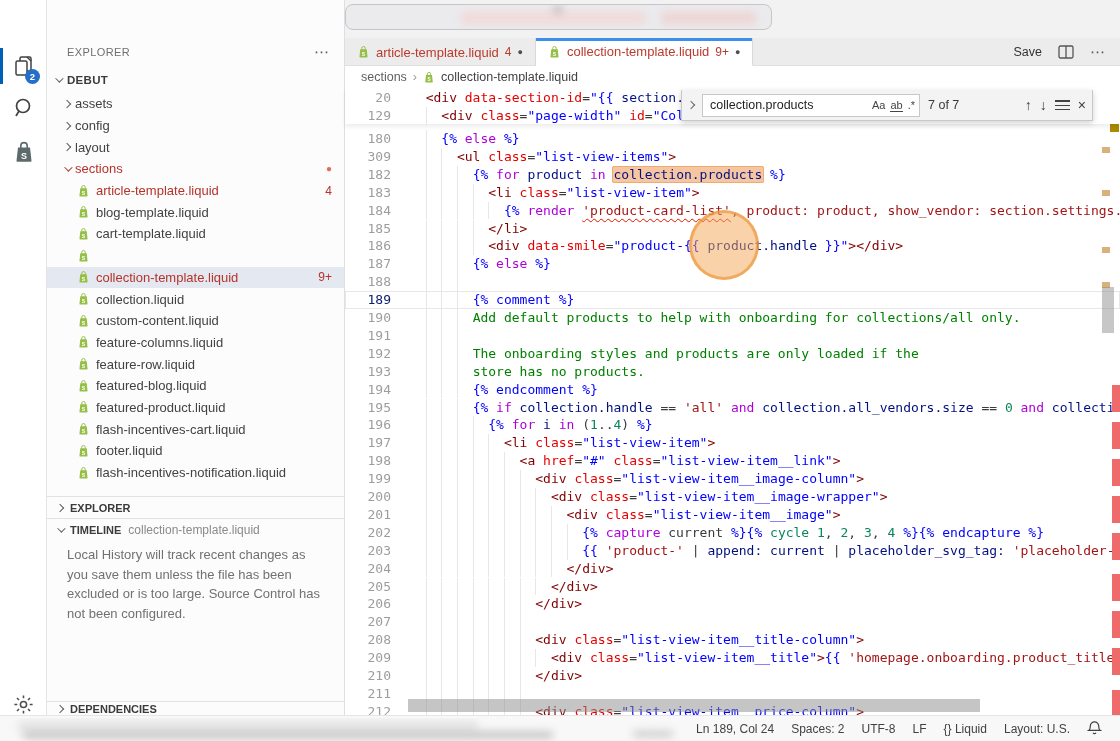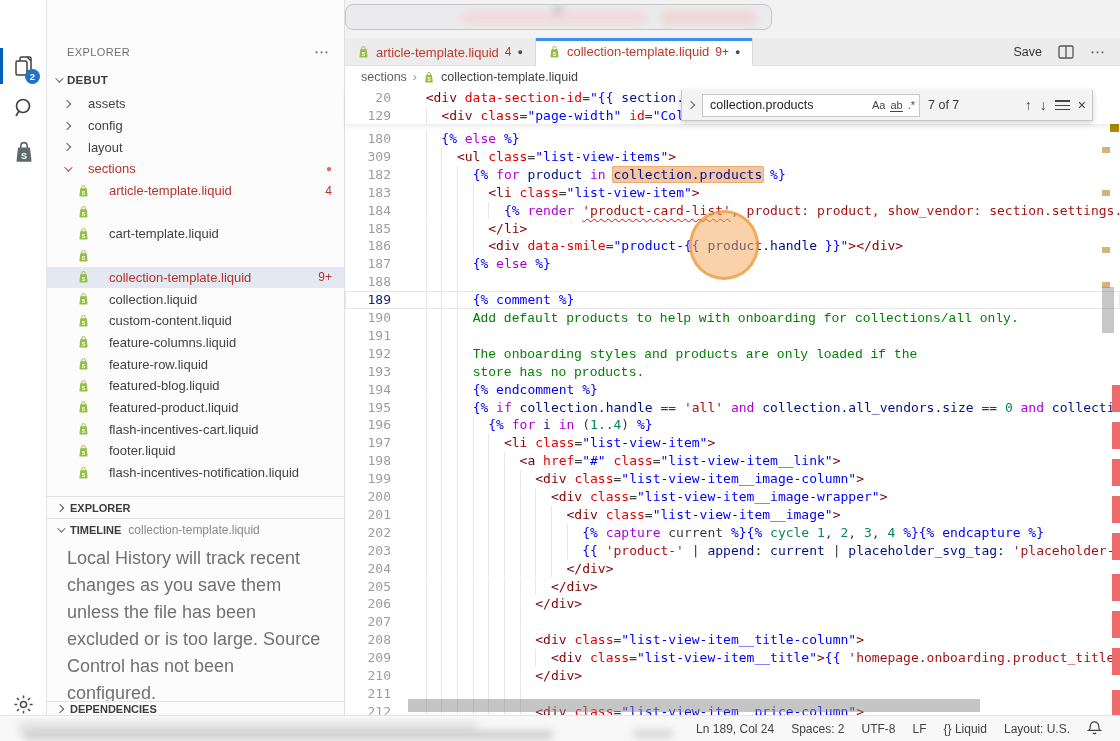--- a/index.html
+++ b/index.html
@@ -22,31 +22,31 @@
   
   #sidebar { left:47px; top:0; width:298px; height:715px; background:#fcfcfc; border-right:1px solid #dfdfdf; }
   #sb-header { position:absolute; left:0; top:40px; width:100%; height:24px; display:flex; align-items:center; padding:0 14px 0 20px; }
   #sb-title { font-size:11px; letter-spacing:.4px; color:#6f6f6f; flex:1; }
   .more-dots { color:#555; font-size:15px; letter-spacing:1px; cursor:default; }
   #sb-root-row { position:absolute; left:0; top:70px; width:100%; height:20px; display:flex; align-items:center; padding-left:8px; gap:6px; font-size:11.5px; font-weight:bold; letter-spacing:.3px; color:#3b3b3b; }
   #tree { position:absolute; left:0; top:93px; width:100%; height:403px; overflow:hidden; }
   .trow { height:21.7px; display:flex; align-items:center; font-size:13px; color:#424242; padding-right:12px; }
   .trow .cvwrap { width:16px; display:flex; justify-content:center; margin-left:12px; }
   .trow.file { padding-left:30px; gap:6px; }
-  .trow .lbl { flex:1; white-space:nowrap; overflow:hidden;margin-left:13px; }
+  .trow .lbl { flex:1; white-space:nowrap; overflow:hidden; }
   .trow .badge { font-size:12px; }
   .trow.red, .trow.red .badge { color:#b5332a; }
   .trow.selected { background:#e4e8f1; }
   .dotmark { color:#df6e5f; font-size:10px; }
   .cv { display:inline-block; width:6px; height:6px; border-right:1.4px solid #5f5f5f; border-bottom:1.4px solid #5f5f5f; }
   .cv.r { transform:rotate(-45deg); }
   .cv.d { transform:rotate(45deg) translateY(-2px); }
   .panel-h { position:absolute; left:0; width:100%; height:22px; border-top:1px solid #e2e2e2; display:flex; align-items:center; gap:7px; padding-left:10px; font-size:11px; font-weight:bold; color:#3b3b3b; background:#fcfcfc; }
   .panel-h .sub { font-weight:normal; color:#8a8a8a; font-size:12px; }
-  #timeline-msg { position:absolute; left:20px; top:545px; width:258px; font-size:18px; line-height:1.5; color:#717171; }
+  #timeline-msg { position:absolute; left:20px; top:545px; width:258px; font-size:13px; line-height:1.5; color:#717171; }
 
   
   #tabbar { left:345px; top:38px; width:775px; height:28px; background:#ececec; border-bottom:1px solid #e0e0e0; display:flex; }
   .tab { height:28px; display:flex; align-items:center; gap:6px; padding:0 12px; border-right:1px solid #d9d9d9; font-size:13px; position:relative; }
   .tab .fname { color:#bb3a2c; }
   .tab .fbadge { color:#bb3a2c; font-size:12px; }
   .tab .dot { color:#4d4d4d; font-size:9px; }
   .tab.active { background:#fff; border-bottom:1px solid #fff; }
   .tab.active::before { content:""; position:absolute; left:0; top:0; width:100%; height:2.5px; background:#3b8eea; }
   #tab-actions { margin-left:auto; display:flex; align-items:center; gap:16px; padding-right:14px; font-size:12.5px; color:#333; }
@@ -59,21 +59,21 @@
   #sticky { left:345px; top:88px; width:775px; height:36px; background:#fff; z-index:8; box-shadow:0 3px 4px rgba(0,0,0,.07); }
   #codearea { left:345px; top:124px; width:775px; height:591px; background:#fff; overflow:hidden; }
   .crow { position:absolute; left:0; width:775px; height:17.9px; white-space:pre; line-height:17.9px; }
   .crow .num { position:absolute; left:0; top:0; width:46px; text-align:right; color:#9d9d9d; }
   .crow .code { position:absolute; left:65px; top:0; }
   .crow.cur { outline:1px solid #e7e7e7; outline-offset:-1px; }
   .crow.cur .num { color:#0b216f; }
   .guide { position:absolute; top:0; width:1px; height:17.9px; background:#e7e7e7; }
   .c-p { color:#3b3b3b; } .c-d { color:#0000ff; } .c-k { color:#af00db; }
   .c-v { color:#001080; } .c-s { color:#a31515; } .c-t { color:#800000; }
-  .c-a { color:#e50000; } .c-av { color:#0000ff; } .c-c { color:#008000;font-family:Liberation Mono, monospace; }
+  .c-a { color:#e50000; } .c-av { color:#0000ff; } .c-c { color:#008000; }
   .c-n { color:#098658; }
   .c-e { color:#a31515; text-decoration:underline wavy #e51400 1px; text-underline-offset:3px; }
   .c-hl { color:#001080; background:#f6c6a2; border:1px solid #eeab72; border-radius:2px; padding:0 1px; margin:0 -2px; }
 
   #click-circle { left:689px; top:210px; width:70px; height:70px; border-radius:50%; background:rgba(246,166,86,.5); border:3px solid rgba(237,148,53,.65); z-index:5; }
   #hscroll { left:408px; top:699px; width:572px; height:13px; background:rgba(140,140,140,.5); z-index:6; }
   #vscroll { left:1102px; top:287px; width:12px; height:46px; background:rgba(130,130,130,.45); z-index:6; }
   .ruler-mark { position:absolute; z-index:4; }
 
   
@@ -177,20 +177,21 @@
         </svg>
         <span class="lbl">article-template.liquid</span>
         <span class="badge">4</span>
       </div>
       <div class="trow file">
         <svg width="13" height="14" viewBox="0 0 24 26">
           <path d="M6 8 h12 l1.5 14 a1 1 0 0 1 -1 1.1 H5.5 a1 1 0 0 1 -1-1.1 Z" fill="#95bf47"></path>
           <path d="M8.8 10 V6 a3.2 3.2 0 0 1 6.4 0 V10" stroke="#95bf47" stroke-width="1.8" fill="none"></path>
           <text x="12" y="19.5" font-size="9.5" font-weight="bold" fill="#fff" text-anchor="middle" font-family="Liberation Sans, sans-serif">S</text>
         </svg>
+        <span class="lbl">blog-template.liquid</span>
       </div>
       <div class="trow file">
         <svg width="13" height="14" viewBox="0 0 24 26">
           <path d="M6 8 h12 l1.5 14 a1 1 0 0 1 -1 1.1 H5.5 a1 1 0 0 1 -1-1.1 Z" fill="#95bf47"></path>
           <path d="M8.8 10 V6 a3.2 3.2 0 0 1 6.4 0 V10" stroke="#95bf47" stroke-width="1.8" fill="none"></path>
           <text x="12" y="19.5" font-size="9.5" font-weight="bold" fill="#fff" text-anchor="middle" font-family="Liberation Sans, sans-serif">S</text>
         </svg>
         <span class="lbl">cart-template.liquid</span>
       </div>
       <div class="trow file">

